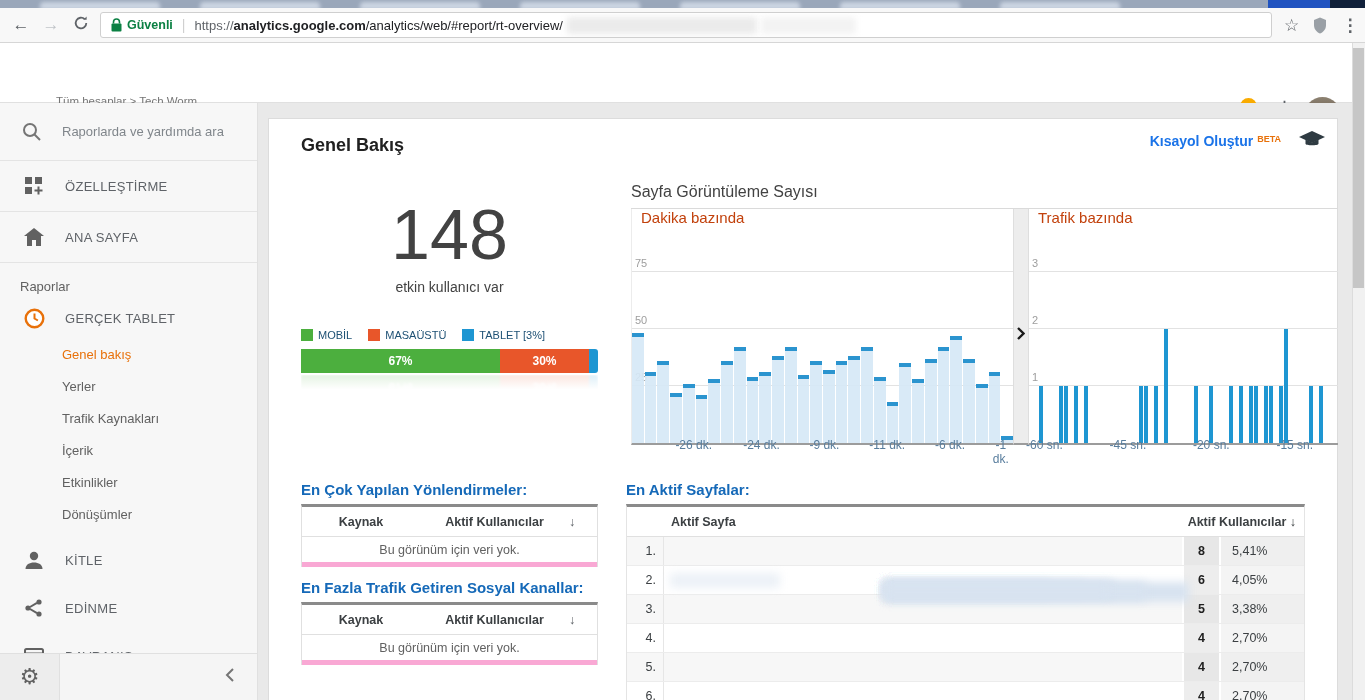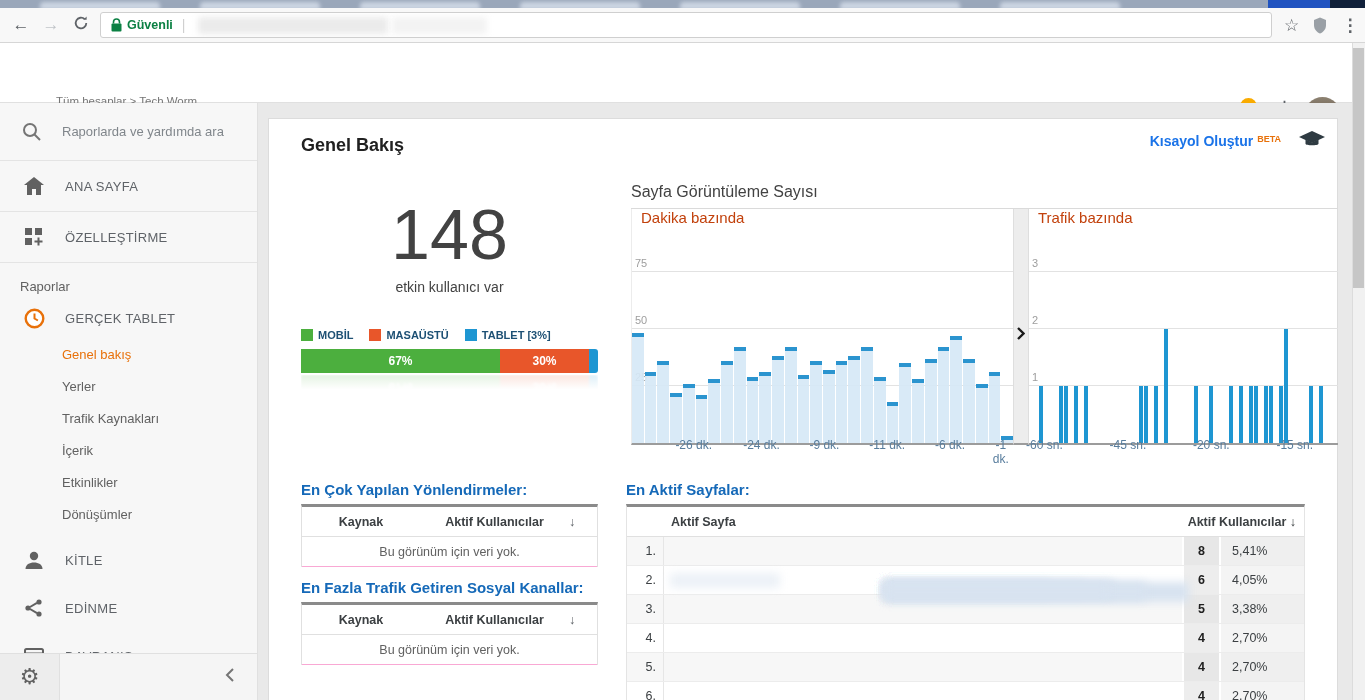--- a/index.html
+++ b/index.html
@@ -55,21 +55,21 @@
   .shortcut{position:absolute;right:12px;top:14px;display:flex;align-items:flex-start;gap:4px;cursor:pointer}
   .shortcut .lbl{font-size:14px;font-weight:bold;color:#1a73e8}
   .shortcut .beta{font-size:9px;font-weight:bold;color:#e8710a;margin-top:1px}
   .shortcut svg{margin-left:14px;margin-top:-2px}
   
   .rightnow{position:absolute;left:32px;top:72px;width:297px;text-align:center}
   .rn-head{font-size:25px;color:#424242;margin-top:12px}
   .rn-count{font-size:70px;color:#424242;margin-top:8px;line-height:1.05}
   .rn-cap{font-size:14px;color:#424242;margin-top:6px}
   .legend{display:flex;gap:16px;margin-top:34px;align-items:center}
-  .legend .li{display:flex;align-items:center;gap:5px;font-size:11px;font-weight:bold;color:#1d5074}
+  .legend .li{display:flex;align-items:center;gap:5px;font-size:11px;font-weight:normal;color:#1d5074}
   .legend .sq{width:12px;height:12px;flex:none}
   .device-bar{display:flex;height:24px;margin-top:8px;border-radius:0 3px 3px 0;overflow:hidden}
   .device-bar .seg{height:100%;display:flex;align-items:center;justify-content:center;color:#fff;font-size:12px;font-weight:bold}
   .reflectwrap{position:relative;height:16px;overflow:hidden;margin-top:2px}
   .reflectwrap .device-bar{transform:scaleY(-1);opacity:.22;filter:blur(1px);margin-top:0}
   .reflectwrap .fade{position:absolute;left:0;top:0;right:0;bottom:0;background:linear-gradient(180deg,rgba(255,255,255,.35),#fff 90%)}
   
   .chartshead{position:absolute;left:362px;top:64px;font-size:16px;color:#424242}
   .chartrule{position:absolute;left:362px;top:89px;width:707px;border-top:1px solid #dadada}
   .panel{position:absolute;top:90px;height:236px;border-bottom:2px solid #9c9c9c}
@@ -88,21 +88,21 @@
   .gutter svg{margin-top:118px}
   
   .tblhead{font-size:15px;font-weight:bold;color:#1569b8;line-height:21px;cursor:pointer}
   .lt{position:absolute;left:32px;width:297px}
   .lt1{top:360px}.lt2{top:458px}
   .lt .tbl{margin-top:4px;border-top:3px solid #8a8a8a;border-left:1px solid #e0e0e0;border-right:1px solid #e0e0e0}
   .lt-head{display:flex;align-items:center;height:30px;border-bottom:1px solid #e0e0e0;font-size:12.5px;font-weight:bold;color:#3c4043}
   .lt-col1{width:118px;text-align:center}
   .lt-col2{flex:1;text-align:center}
   .lt-arrow{width:28px;color:#5f6368;font-weight:bold;cursor:pointer}
-  .lt-empty{height:30px;display:flex;align-items:center;justify-content:center;font-size:12.5px;color:#616161;border-bottom:1px solid #f9a8d4}
+  .lt-empty{height:30px;display:flex;align-items:center;justify-content:center;font-size:12.5px;color:#616161;border-bottom:5px solid #f9a8d4}
   .rt{position:absolute;left:357px;top:360px;width:679px}
   .rt .tbl{margin-top:4px;border-top:3px solid #8a8a8a;border-left:1px solid #e4e4e4;border-right:1px solid #e4e4e4}
   .rt-head{display:flex;align-items:center;height:30px;border-bottom:1px solid #e0e0e0;font-size:12.5px;font-weight:bold;color:#3c4043}
   .rt-head .c-page{padding-left:44px;flex:1}
   .rt-head .c-users{padding-right:8px;cursor:pointer}
   .rt-row{display:flex;align-items:stretch;height:29px;border-bottom:1px solid #ececec;font-size:12.5px}
   .rt-row:nth-child(odd){background:#f7f7f7}
   .c-rank{width:37px;display:flex;align-items:center;justify-content:flex-end;padding-right:7px;color:#3c4043;border-right:1px solid #e6e6e6}
   .c-blur{flex:1;display:flex;align-items:center;padding-left:6px;gap:8px}
   .redact{height:15px;border-radius:2px;background:#d8e3f0;filter:blur(4px)}
@@ -149,20 +149,21 @@
   </span>
   <div class="urlpill">
     <span class="secure">
       <svg width="11" height="14" viewBox="0 0 11 14">
           <rect x="0.5" y="5.5" width="10" height="8" rx="1" fill="#0b8043"></rect>
           <path d="M2.5 5.5V4a3 3 0 0 1 6 0v1.5" fill="none" stroke="#0b8043" stroke-width="1.6"></path>
         </svg>
       <span>Güvenli</span>
     </span>
     <span class="pill-divider">|</span>
+    <span class="urltext"><span class="scheme">https://</span><span class="domain">analytics.google.com</span><span>/analytics/web/#report/rt-overview/</span></span>
     <span class="url-redact"></span>
     <span class="url-redact light"></span>
   </div>
   <div class="bar-right">
     <span class="star">☆</span>
     <svg width="14" height="17" viewBox="0 0 14 17">
         <path d="M7 0.5 13 3v5c0 4.2-2.6 7-6 8.5C3.6 15 1 12.2 1 8V3z" fill="#9aa0a6"></path>
       </svg>
     <span class="navicon" style="width:18px;font-weight:bold">⋮</span>
   </div>
@@ -198,36 +199,36 @@
     <span class="sicon">
       <svg width="20" height="20" viewBox="0 0 20 20">
           <circle cx="8" cy="8" r="6" fill="none" stroke="#757575" stroke-width="2"></circle>
           <line x1="12.5" y1="12.5" x2="18" y2="18" stroke="#757575" stroke-width="2"></line>
         </svg>
     </span>
     <span>Raporlarda ve yardımda ara</span>
   </div>
   <div class="s-item bordered">
     <span class="sicon">
-      <svg width="20" height="18" viewBox="0 0 20 18">
-          <path d="M10 0 20 8h-3v10h-5v-6H8v6H3V8H0z" fill="#616161"></path>
-        </svg>
-    </span>
-    <span>ANA SAYFA</span>
-  </div>
-  <div class="s-item bordered">
-    <span class="sicon">
       <svg width="18" height="18" viewBox="0 0 18 18">
           <rect x="0" y="0" width="7" height="7" fill="#616161"></rect>
           <rect x="10" y="0" width="7" height="7" fill="#616161"></rect>
           <rect x="0" y="10" width="7" height="7" fill="#616161"></rect>
           <path d="M13.5 9.5v8M9.5 13.5h8" stroke="#616161" stroke-width="2"></path>
         </svg>
     </span>
     <span>ÖZELLEŞTİRME</span>
+  </div>
+  <div class="s-item bordered">
+    <span class="sicon">
+      <svg width="20" height="18" viewBox="0 0 20 18">
+          <path d="M10 0 20 8h-3v10h-5v-6H8v6H3V8H0z" fill="#616161"></path>
+        </svg>
+    </span>
+    <span>ANA SAYFA</span>
   </div>
   <div class="s-section">Raporlar</div>
   <div class="s-item" style="height:40px">
     <span class="sicon">
       <svg width="21" height="21" viewBox="0 0 21 21">
           <circle cx="10.5" cy="10.5" r="8.8" fill="#fff" stroke="#e8710a" stroke-width="2.4"></circle>
           <path d="M10.5 5.5v5l3.4 2" fill="none" stroke="#e8710a" stroke-width="2"></path>
         </svg>
     </span>
     <span>GERÇEK TABLET</span>

